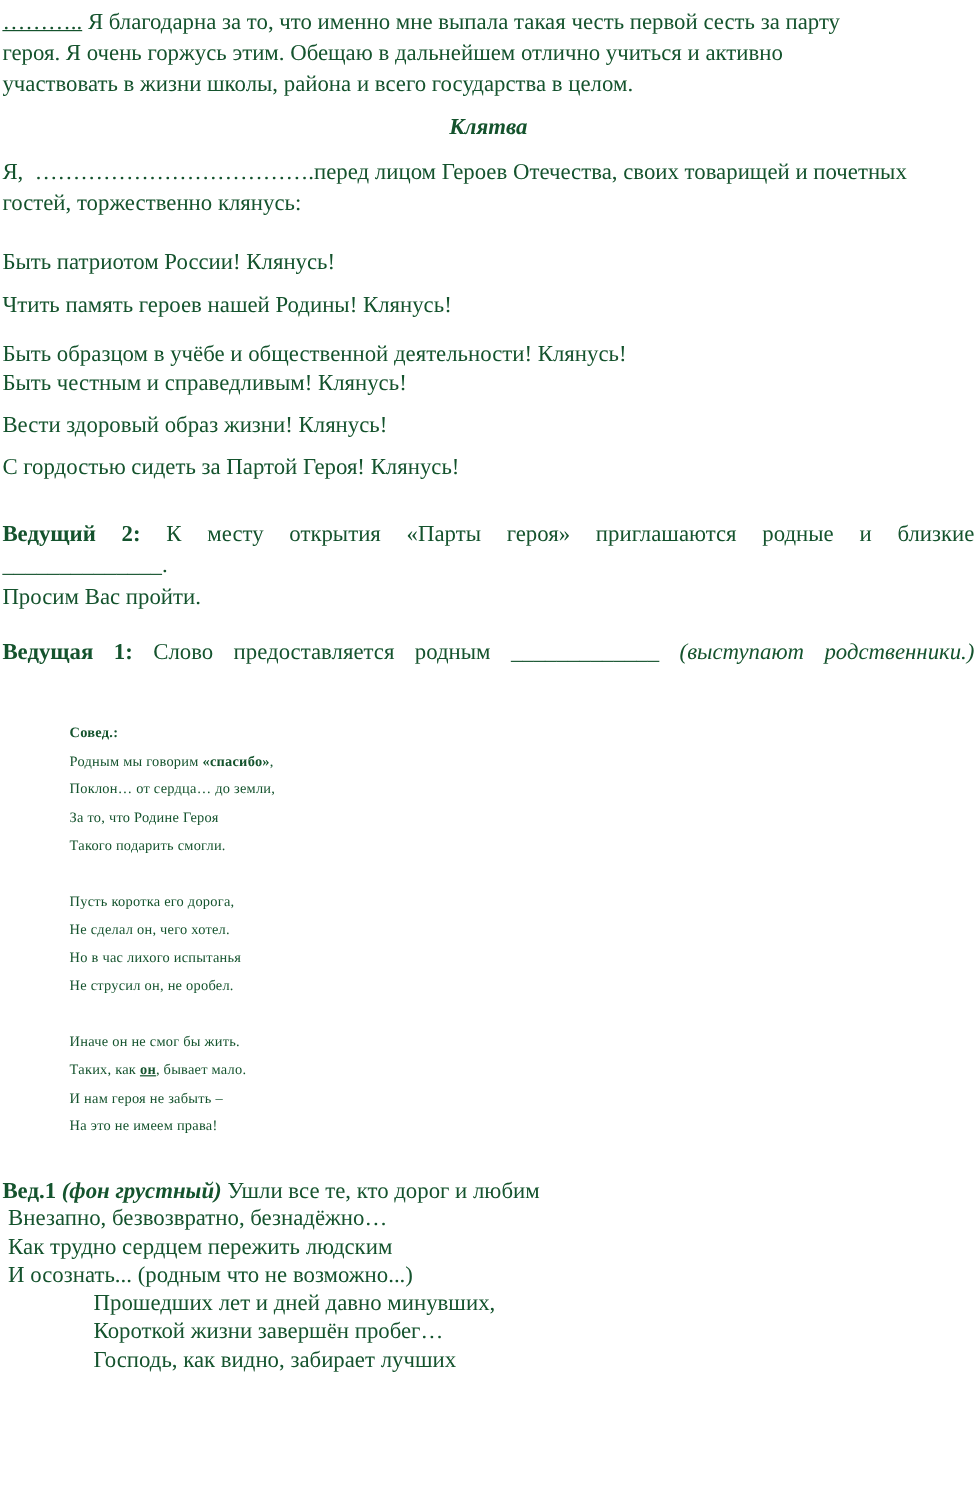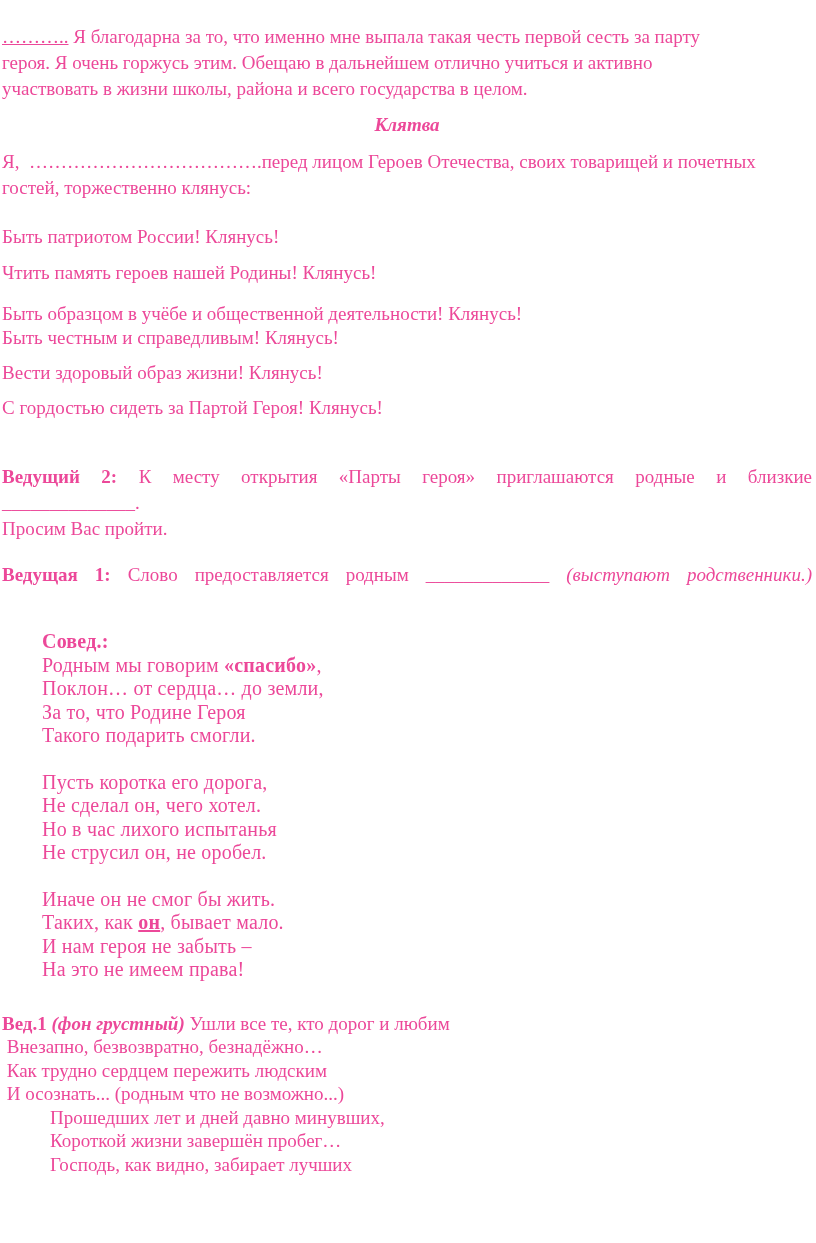--- a/index.html
+++ b/index.html
@@ -1,41 +1,41 @@
 <!DOCTYPE html>
 <html><head>
 <meta charset="utf-8">
 <style>
   html,body{margin:0;padding:0;background:#ffffff;}
   .page{
     width:816px;height:1243px;box-sizing:border-box;
-    padding:24px 4px 0 2px;
+    padding:6px 4px 0 2px;
     font-family:"Liberation Serif", serif;
-    font-size:19px;line-height:26px;color:#ec4899;background:#ffffff;
+    font-size:19px;line-height:26px;color:#14532d;background:#ffffff;
     overflow:hidden;
   }
   .line{white-space:pre-wrap;margin:0;}
   .b{font-weight:700;text-align:center;}
   .i{font-style:italic;}
   .u{text-decoration:underline;}
   .center{text-align:center;}
   .just{white-space:normal;text-align:justify;-moz-text-align-last:justify;text-align-last:justify;}
   .lh24{line-height:24px;}
   .tight{line-height:23.5px;}
-  .poem{margin-left:40px;font-size:20px;line-height:23.5px;letter-spacing:0.2px;}
-  .ind{margin-left:48px;}
+  .poem{margin-left:56px;font-size:12px;line-height:23.5px;letter-spacing:0.2px;}
+  .ind{margin-left:76px;}
   .mt10{margin-top:10px;}
   .mt16{margin-top:16px;}
   .mt20{margin-top:20px;}
   .mt22{margin-top:11px;}
   .mt23{margin-top:23px;}
   .mt24{margin-top:24px;}
   .mt30{margin-top:30px;}
   .mt42{margin-top:42px;}
-  .mt44{margin-top:44px;}
+  .mt44{margin-top:31px;}
 </style>
 </head>
 <body>
 
 <div class="page">
     <div class="line"><span class="u">………..</span><span> Я благодарна за то, что именно мне выпала такая честь первой сесть за парту</span></div>
     <div class="line"><span>героя. Я очень горжусь этим. Обещаю в дальнейшем отлично учиться и активно</span></div>
     <div class="line"><span>участвовать в жизни школы, района и всего государства в целом.</span></div>
     <div class="line center mt10"><span class="b i">Клятва</span></div>
     <div class="line mt22"><span>Я,  ……………………………….перед лицом Героев Отечества, своих товарищей и почетных</span></div>

